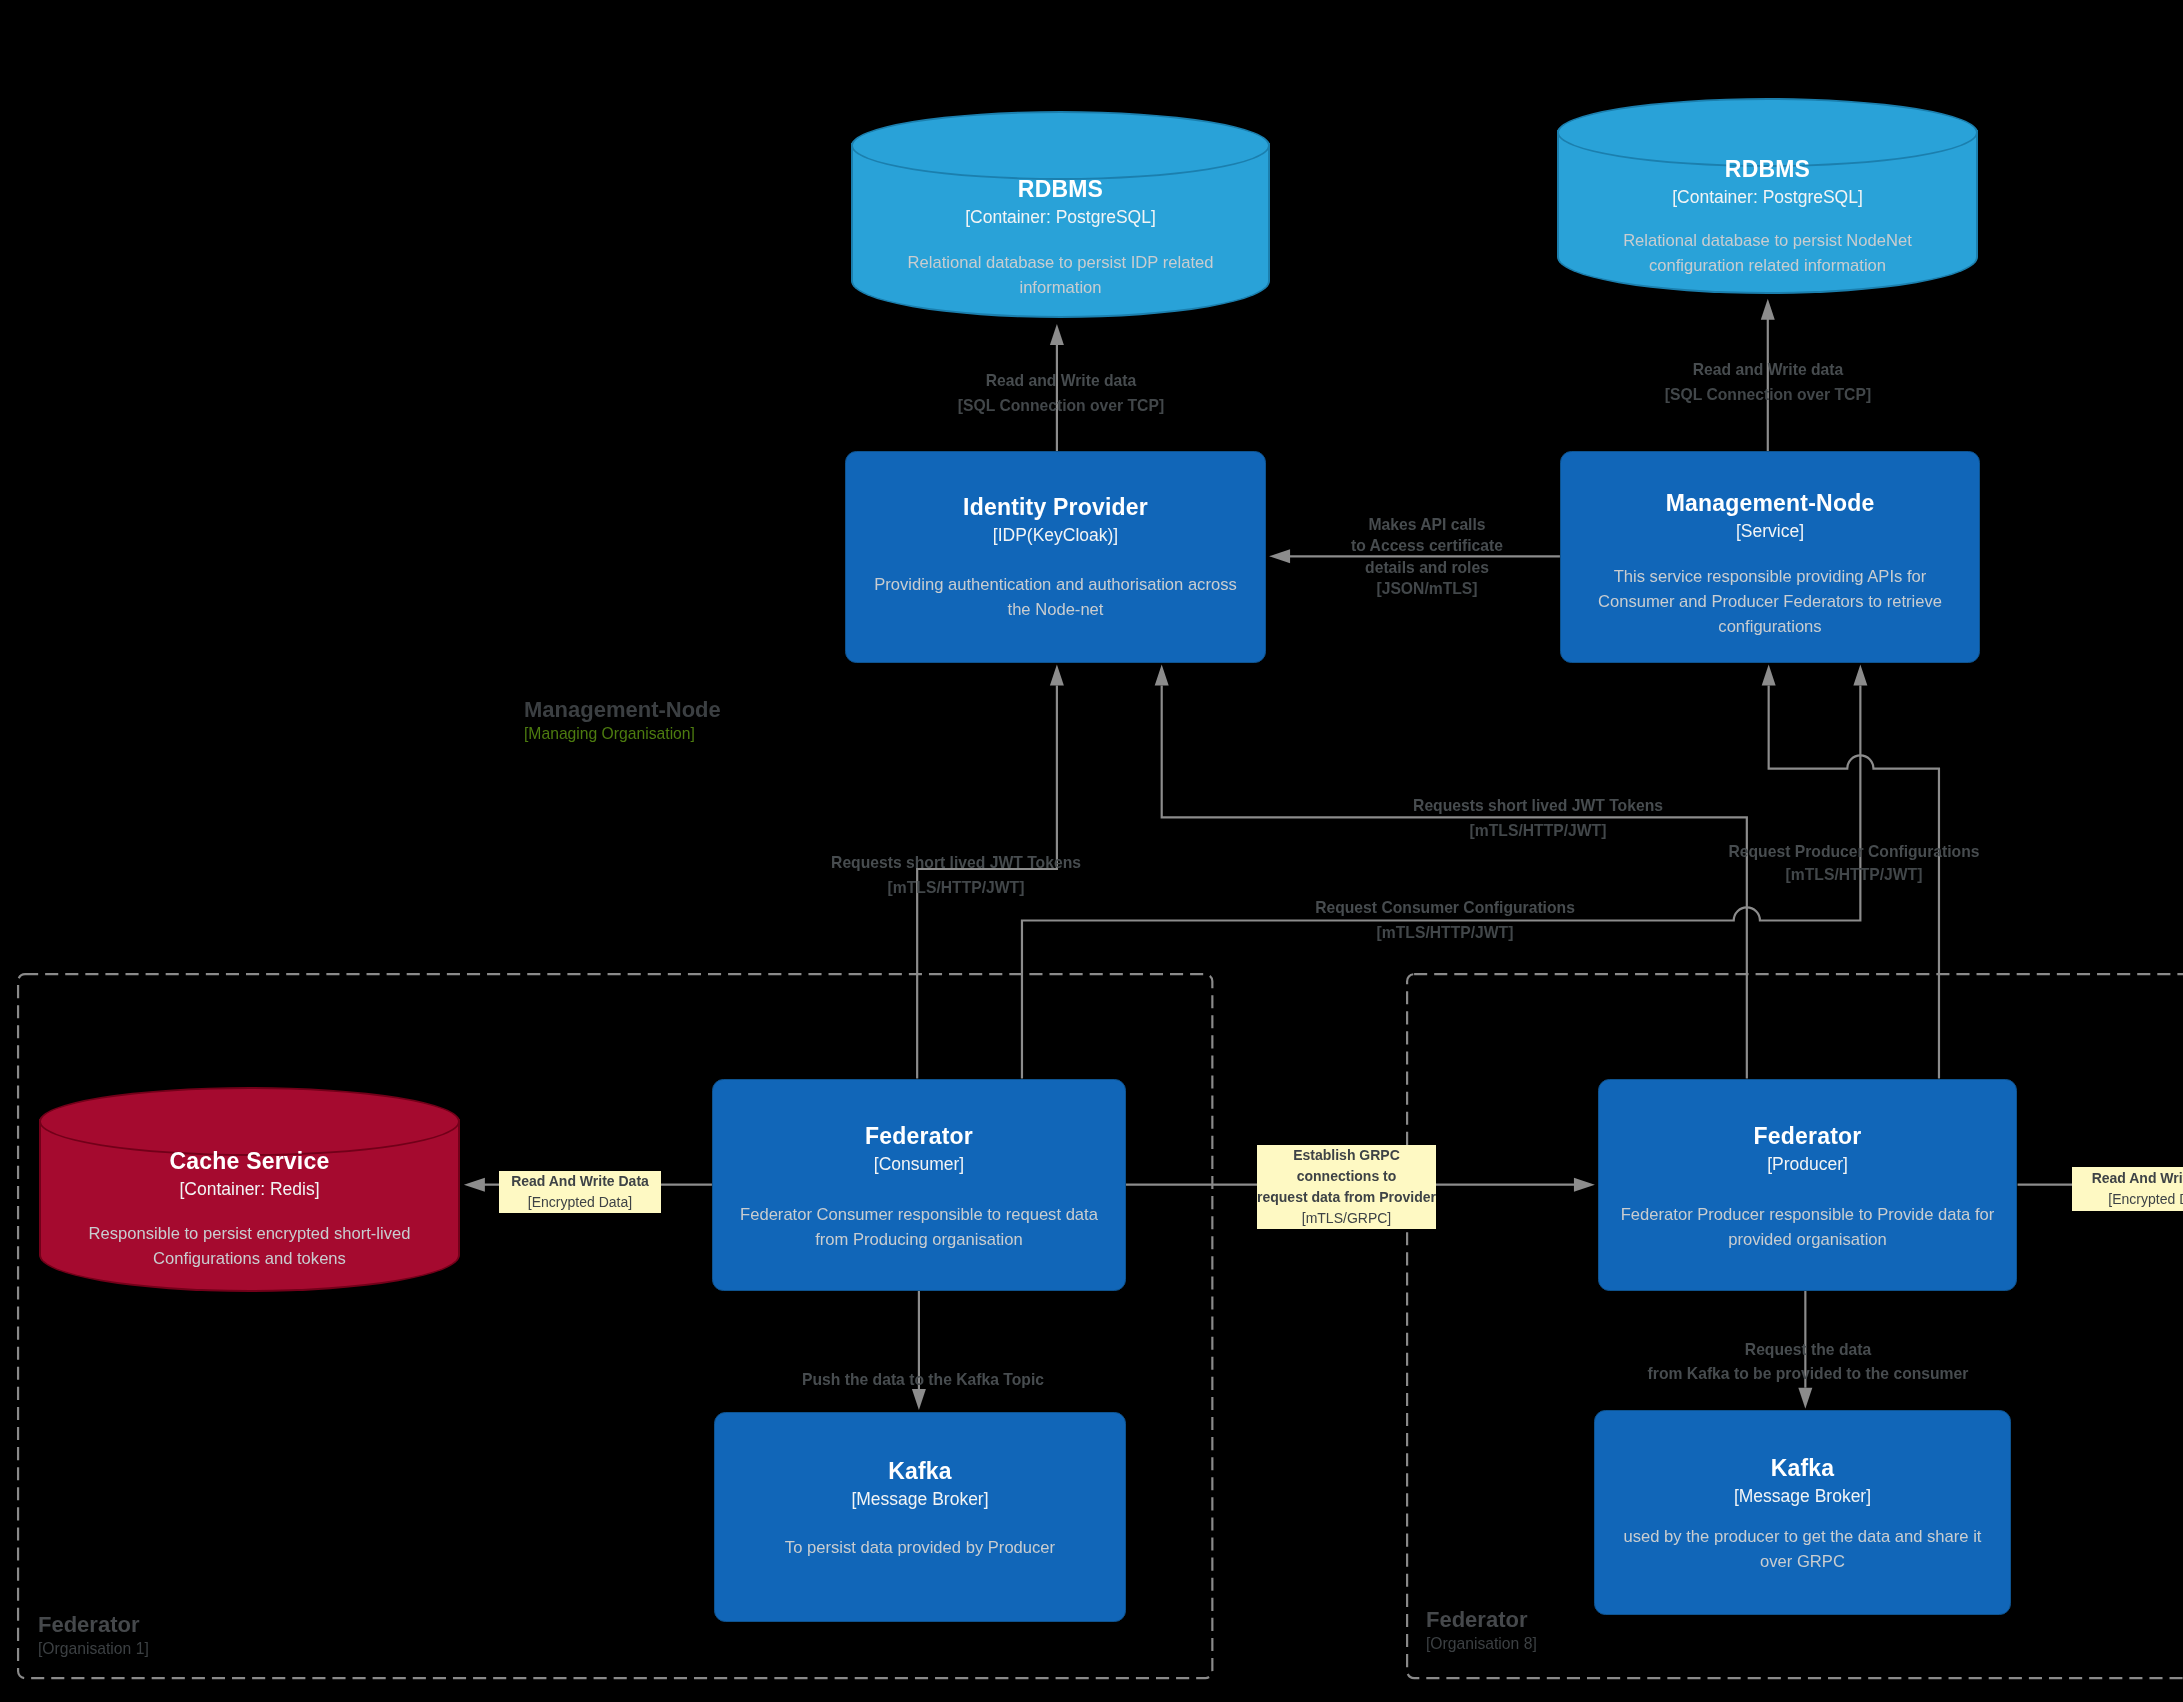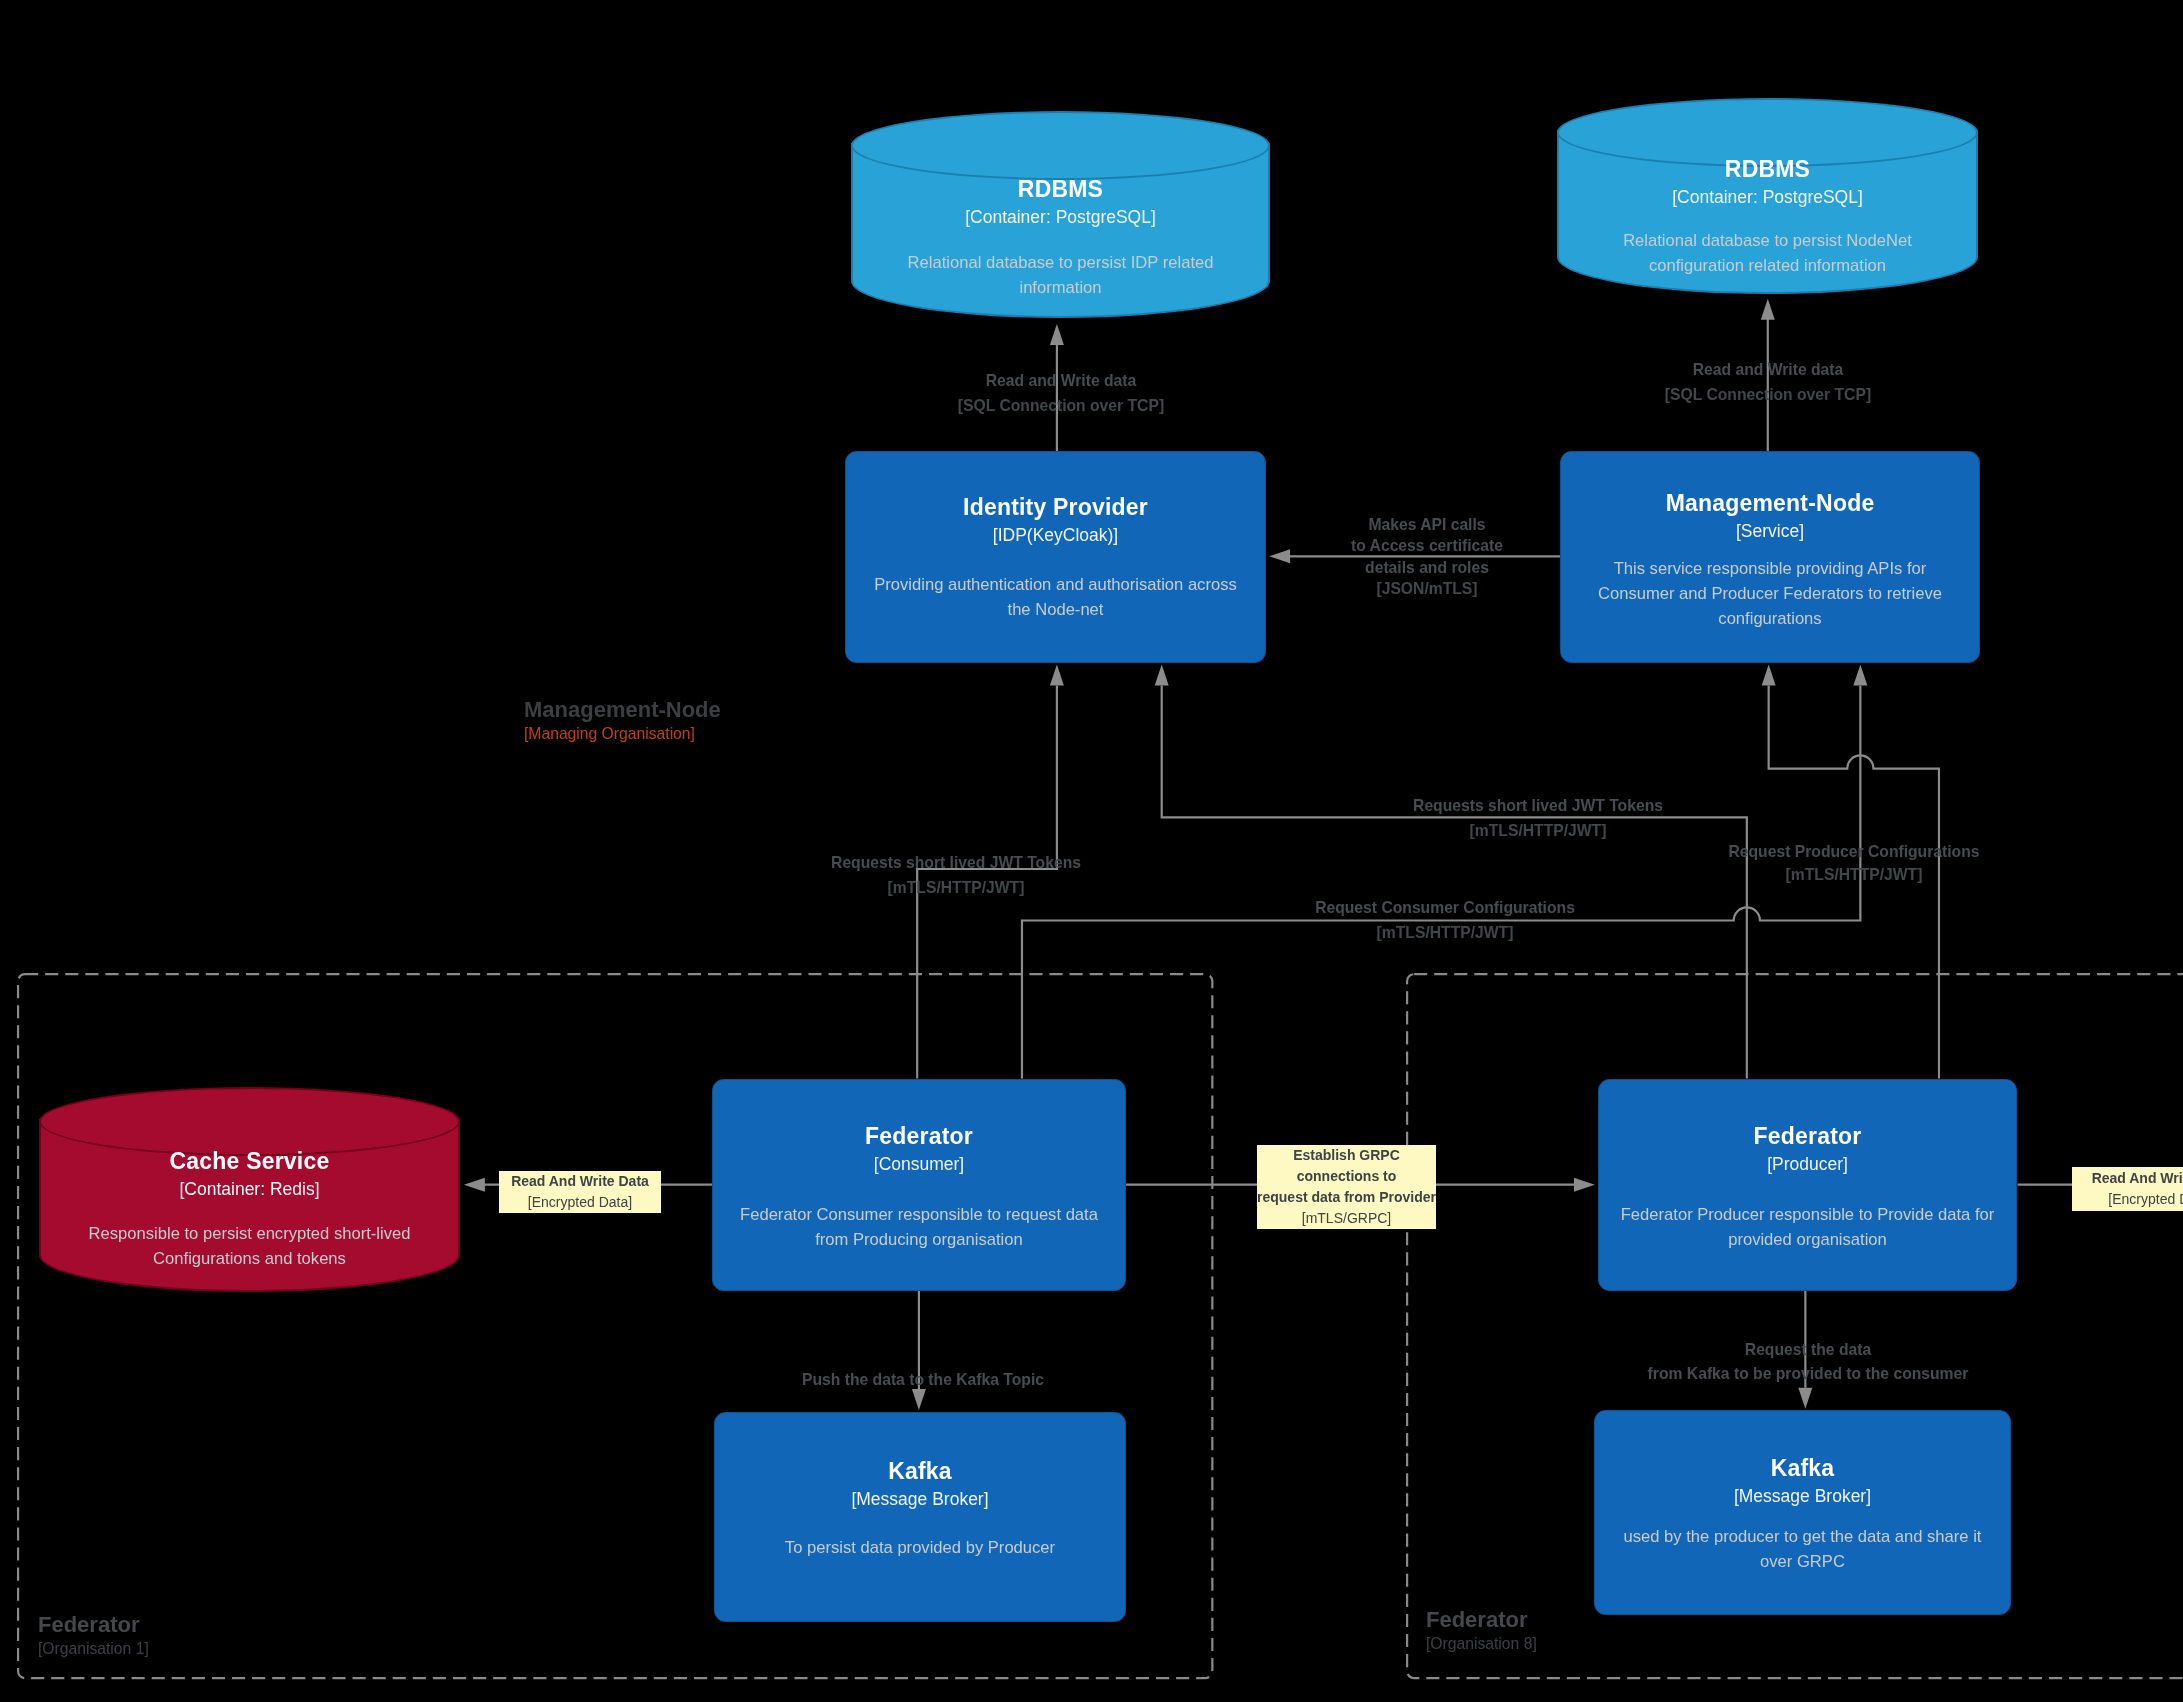--- a/index.html
+++ b/index.html
@@ -28,21 +28,21 @@
   .elabel.lh49{line-height:21.4px;}
   .elabel.lh52{line-height:23px;}
   .elabel.lh54{line-height:23.6px;}
   .elabel.lh58{line-height:25px;}
   .wlabel{position:absolute;background:#fef9c3;color:#3e4346;z-index:4;text-align:center;
           font-size:14px;font-weight:bold;display:flex;flex-direction:column;justify-content:center;}
   .wlabel span{display:block;line-height:21px;}
   .wlabel .bracket{font-weight:normal;}
   .blabel{position:absolute;z-index:3;text-align:left;white-space:nowrap;}
   .blabel .bname{display:block;font-size:22px;font-weight:bold;color:#3b3f42;line-height:26px;}
-  .blabel .bscope{display:block;font-size:15.7px;color:#c2410c;line-height:21px;}
+  .blabel .bscope{display:block;font-size:15.7px;color:#4d7c0f;line-height:21px;}
   .blabel.orglabel .bname{color:#45484b;}
   .blabel.orglabel .bscope{color:#3c4043;}
 </style>
 </head>
 <body>
 
 <div id="canvas">
 
   <svg class="connectors" width="2795" height="1703" viewBox="0 0 6400 3900">
     <g fill="none" stroke="#8c8c8c" stroke-width="5">
@@ -101,21 +101,21 @@
 
   <div class="node box" style="left:845px;top:451px;width:421px;height:212px;padding-top:42px;">
     <div class="title">Identity Provider</div>
     <div class="subtype">[IDP(KeyCloak)]</div>
     <div class="desc" style="margin-top:27px;">Providing authentication and authorisation across the Node-net</div>
   </div>
 
   <div class="node box" style="left:1560px;top:451px;width:420px;height:212px;padding-top:38px;">
     <div class="title">Management-Node</div>
     <div class="subtype">[Service]</div>
-    <div class="desc" style="margin-top:15px;width:92%;text-align:center;">This service responsible providing APIs for Consumer and Producer Federators to retrieve configurations</div>
+    <div class="desc" style="margin-top:23px;width:92%;text-align:center;">This service responsible providing APIs for Consumer and Producer Federators to retrieve configurations</div>
   </div>
 
   <div class="node box" style="left:712px;top:1079px;width:414px;height:212px;padding-top:43px;">
     <div class="title">Federator</div>
     <div class="subtype">[Consumer]</div>
     <div class="desc" style="margin-top:28px;width:94%;">Federator Consumer responsible to request data from Producing organisation</div>
   </div>
 
   <div class="node box" style="left:1598px;top:1079px;width:419px;height:212px;padding-top:43px;">
     <div class="title">Federator</div>

